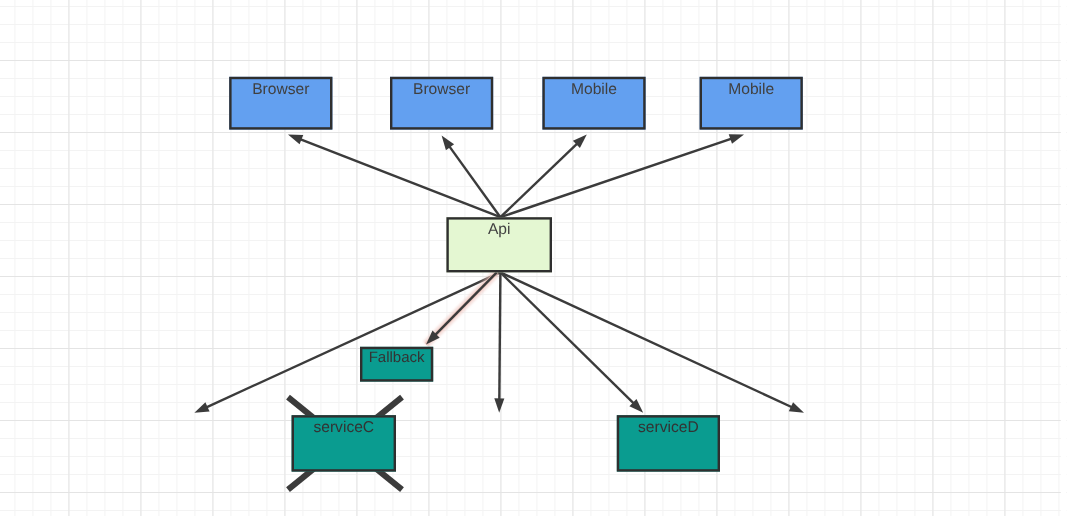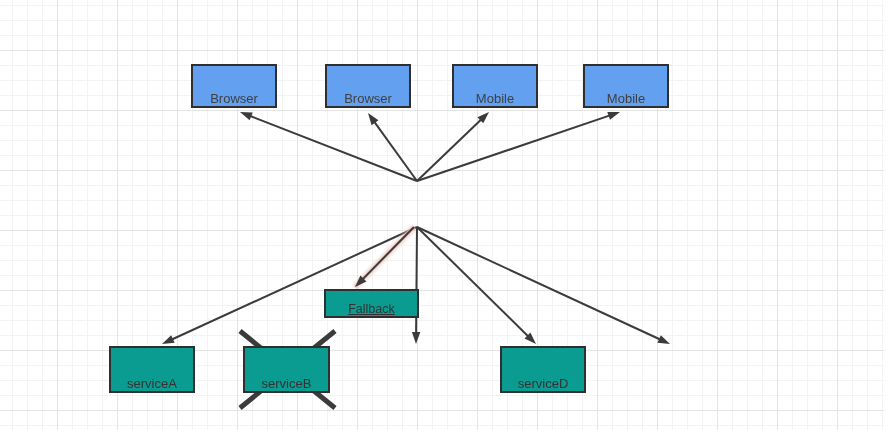--- a/index.html
+++ b/index.html
@@ -24,37 +24,37 @@
     position:absolute;top:0;right:0;width:5px;height:100%;
     background:#fff;z-index:5;
   }
   #edge-layer{
     position:absolute;left:0;top:0;width:889px;height:430px;
     z-index:1;pointer-events:none;
   }
   .node{
     position:absolute;box-sizing:border-box;
     border:2px solid var(--border);
-    display:flex;align-items:flex-end;justify-content:center;
+    display:flex;align-items:flex-start;justify-content:center;
     font-size:13px;color:#404040;
     z-index:2;cursor:default;
   }
   .client{background:var(--client-fill);}
   .api{background:var(--api-fill);}
   .service{background:var(--service-fill);color:#333333;}
   #node-browser1{left:191px;top:64px;width:86px;height:44px;}
   #node-browser2{left:325px;top:64px;width:86px;height:44px;}
   #node-mobile1{left:452px;top:64px;width:86px;height:44px;}
   #node-mobile2{left:583px;top:64px;width:86px;height:44px;}
   #node-api{left:372px;top:181px;width:88px;height:46px;}
-  #node-fallback{left:324px;top:289px;width:95px;height:29px;font-size:12.5px;text-decoration:underline;}
+  #node-fallback{left:300px;top:289px;width:61px;height:29px;font-size:12.5px;}
   #node-serviceA{left:109px;top:346px;width:86px;height:47px;}
   #node-serviceB{left:243px;top:346px;width:87px;height:47px;}
   #node-serviceC{left:372px;top:346px;width:87px;height:47px;}
-  #node-serviceD{left:500px;top:346px;width:86px;height:47px;}
+  #node-serviceD{left:514px;top:346px;width:86px;height:47px;}
   #node-serviceE{left:634px;top:346px;width:86px;height:47px;}
 </style>
 </head>
 <body>
 
 <div id="canvas">
 
   <svg id="edge-layer" width="889" height="430" viewBox="0 0 889 430" xmlns="http://www.w3.org/2000/svg">
     <defs>
       <filter id="softblur" x="-20%" y="-20%" width="140%" height="140%">
@@ -91,29 +91,29 @@
   <div class="node client" id="node-browser2">
     <span>Browser</span>
   </div>
   <div class="node client" id="node-mobile1">
     <span>Mobile</span>
   </div>
   <div class="node client" id="node-mobile2">
     <span>Mobile</span>
   </div>
 
+  <div class="node api" id="node-api">
+    <span>Api</span>
+  </div>
 
   <div class="node service" id="node-fallback">
     <span>Fallback</span>
   </div>
 
-  <div class="node service" id="node-serviceA">
-    <span>serviceA</span>
-  </div>
   <div class="node service" id="node-serviceB">
-    <span>serviceB</span>
+    <span>serviceC</span>
   </div>
   <div class="node service" id="node-serviceD">
     <span>serviceD</span>
   </div>
 
   <div id="right-gutter"></div>
 </div>
 
 </body></html>

